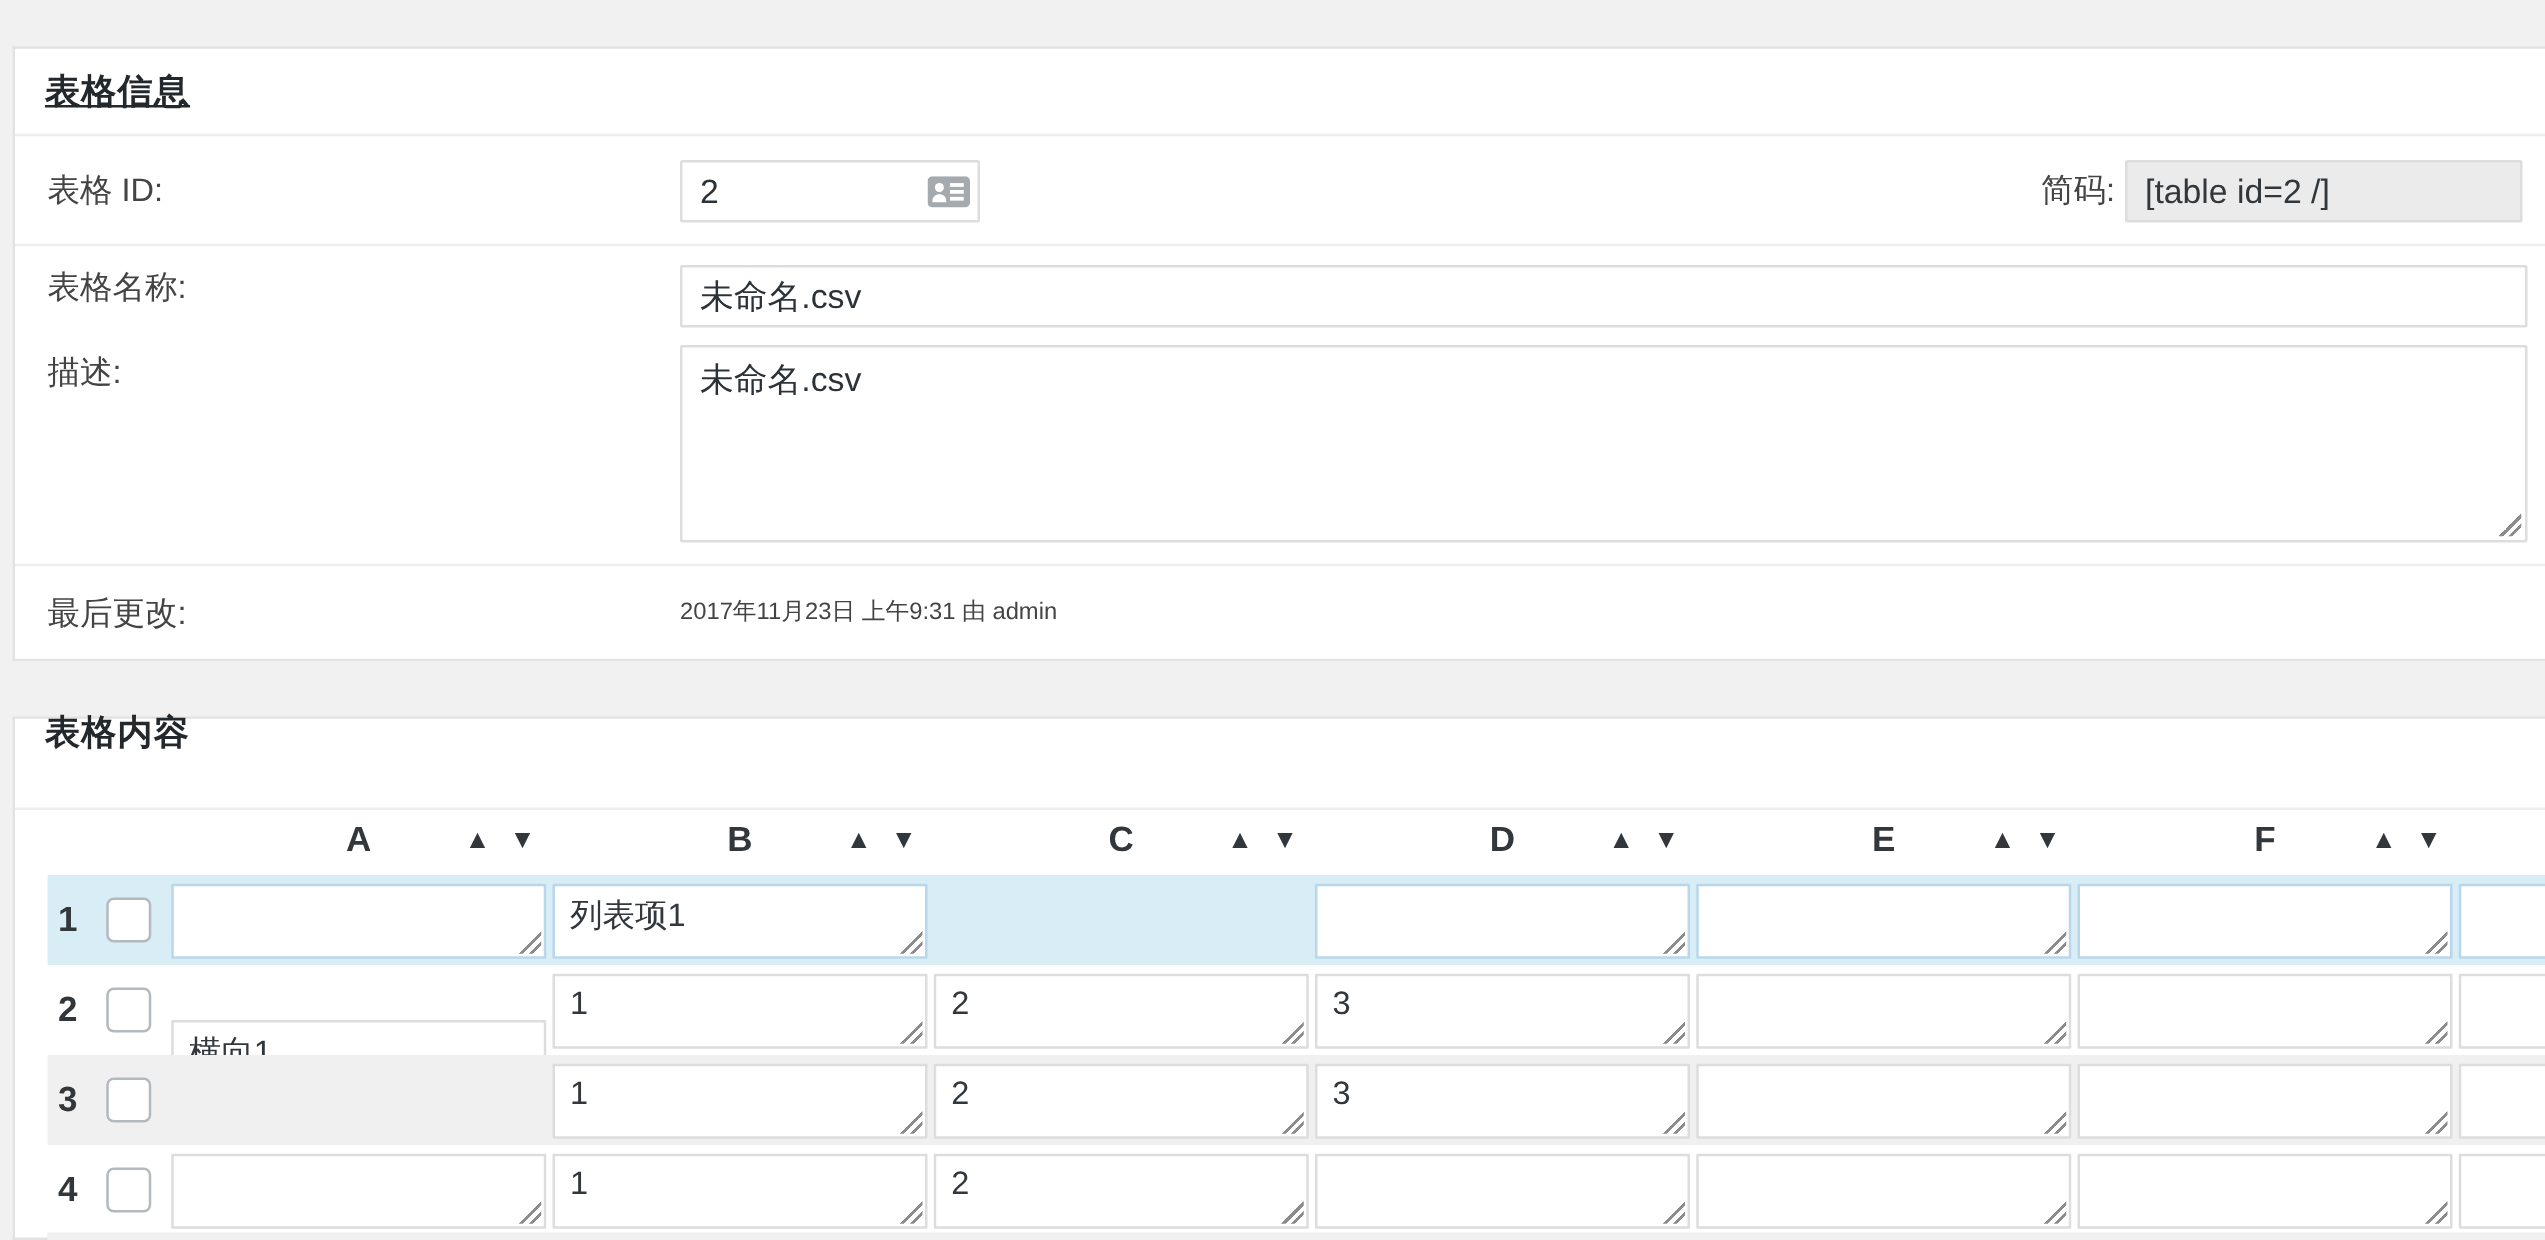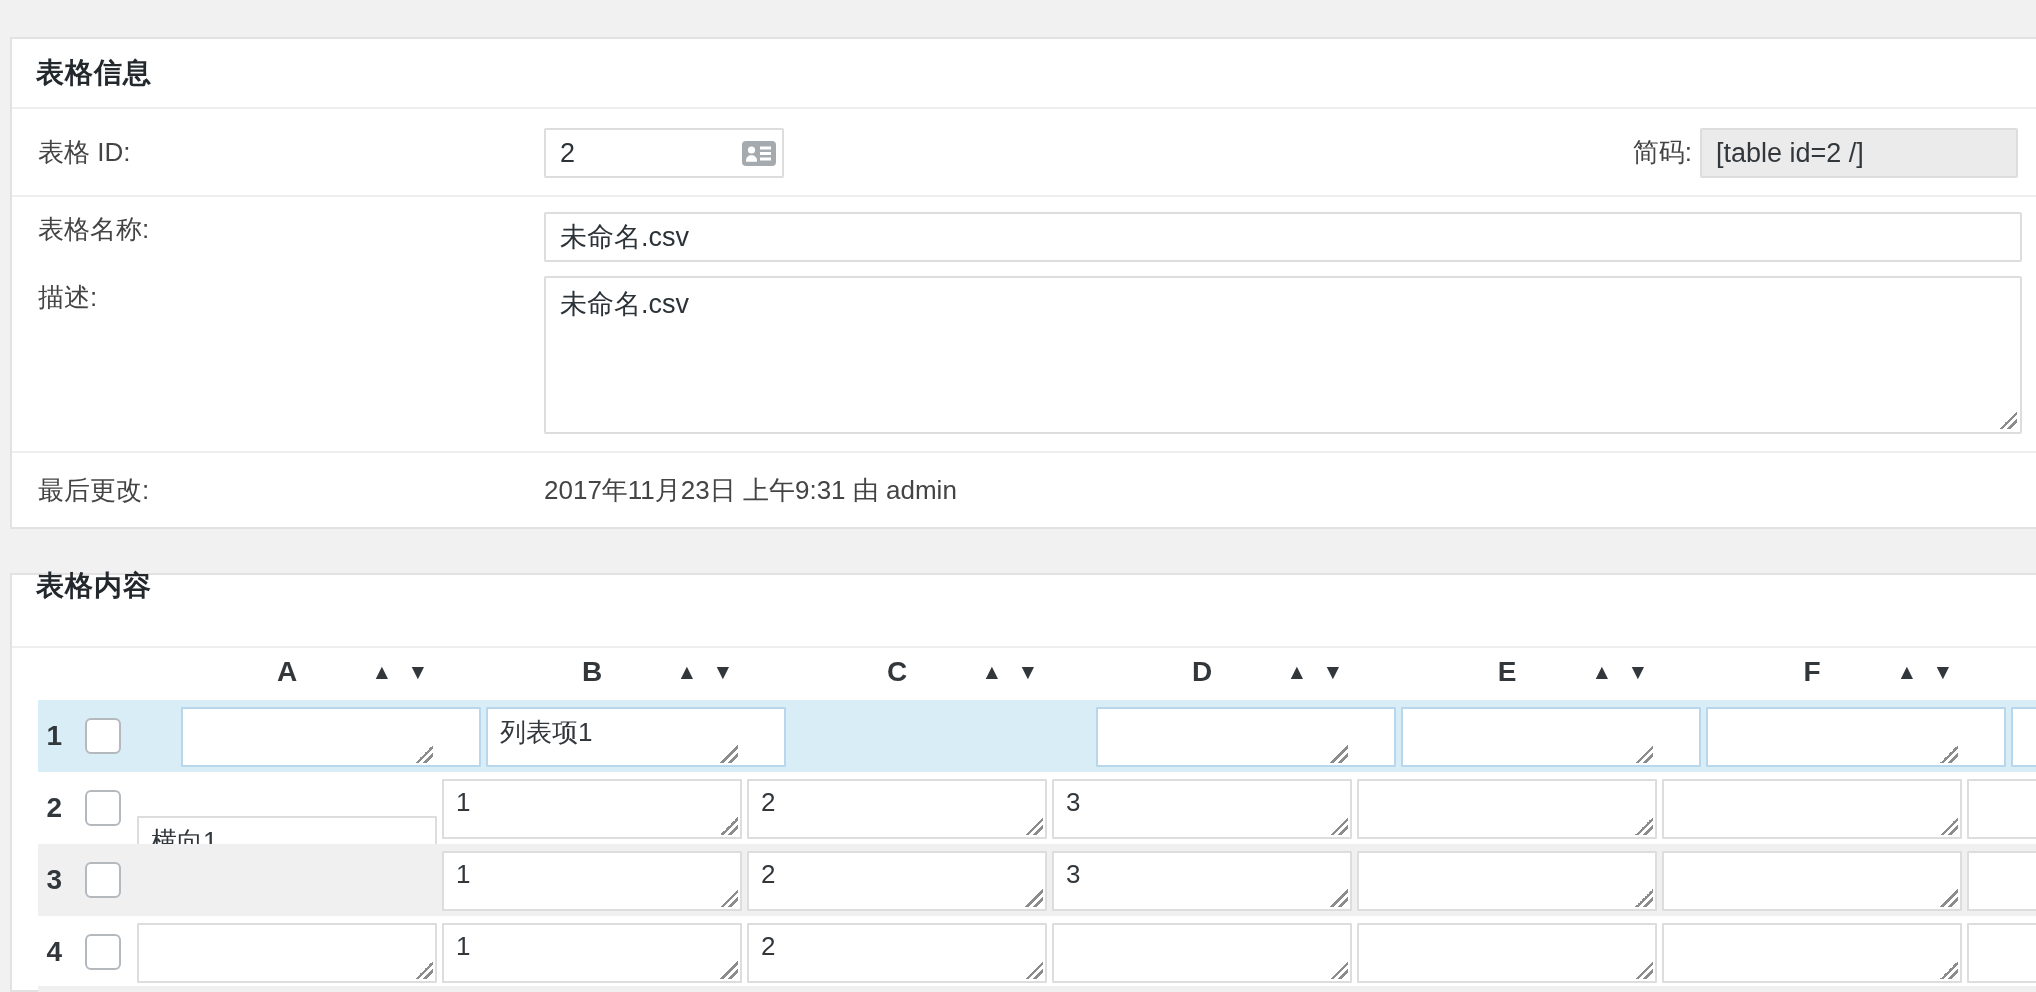--- a/index.html
+++ b/index.html
@@ -14,36 +14,36 @@
     position:absolute; background:#fff;
     border:2px solid #e2e2e2; border-right:none;
   }
   #panel-info    { left:10px; top:37px;  width:2026px; height:492px; }
   #panel-content { left:10px; top:573px; width:2026px; height:419px; }
 
   .panel-title {
     position:absolute; left:36px; font-size:28px; font-weight:bold;
     color:#23282d; letter-spacing:1px;
   }
-  #info-title    { top:37px;  height:71px; line-height:71px; }
+  #info-title    { top:37px;  height:71px; line-height:71px;text-decoration:underline; }
   #content-title { top:549px; height:73px; line-height:73px; }
 
   .sep { position:absolute; left:12px; width:2024px; height:2px; background:#eeeeee; }
   #sep-1 { top:107px; }
   #sep-2 { top:195px; }
   #sep-3 { top:451px; }
   #sep-4 { top:646px; }
 
   .flabel { position:absolute; font-size:26px; color:#444; }
   #id-label        { left:38px; top:110px; height:84px; line-height:84px; }
   #shortcode-label { left:1400px; top:110px; width:292px; height:72px; line-height:84px; text-align:right; }
   #name-label      { left:38px; top:192px; height:74px; line-height:74px; }
   #desc-label      { left:38px; top:280px; }
   #lastmod-label   { left:38px; top:451px; height:78px; line-height:78px; }
-  #lastmod-value   { position:absolute; left:544px; top:451px; height:78px; line-height:78px; font-size:26px; color:#444; }
+  #lastmod-value   { position:absolute; left:544px; top:451px; height:78px; line-height:78px; font-size:19px; color:#444; }
 
   .text-input {
     position:absolute; border:2px solid #ddd; background:#fff; border-radius:2px;
     font-family:"Liberation Sans", sans-serif; font-size:27px; color:#2c3338;
     padding:0 14px; outline:none;
   }
   #id-input-wrap { position:absolute; left:544px; top:128px; width:240px; height:50px; }
   #id-input  { left:0; top:0; width:240px; height:50px; padding-right:56px; }
   #id-card-icon { position:absolute; right:8px; top:13px; width:34px; height:25px; }
   #shortcode-input { left:1700px; top:128px; width:318px; height:50px; background:#ebebeb; color:#32373c; }
@@ -89,21 +89,21 @@
     position:absolute; left:47px; top:18px; width:36px; height:36px;
     -webkit-appearance:none; appearance:none; background:#fff;
     border:2px solid #b4b9be; border-radius:6px; cursor:pointer;
   }
   .cellwrap { position:absolute; width:300px; height:60px; top:7px; }
   .cell {
     width:300px; height:60px; border:2px solid #ddd; background:#fff; border-radius:1px;
     font-family:"Liberation Sans", sans-serif; font-size:26px; color:#32373c;
     padding:6px 12px; resize:none; overflow:hidden; outline:none;
   }
-  .row-head .cell { border-color:#b9d7ec;margin-left:44px; }
+  .row-head .cell { border-color:#b9d7ec; }
   .cellwrap .grip { right:4px; bottom:4px; }
 </style>
 </head>
 <body>
 
 <div class="page">
 
   <div class="panel" id="panel-info"></div>
   <h2 class="panel-title" id="info-title">表格信息</h2>
   <div class="sep" id="sep-1"></div>

